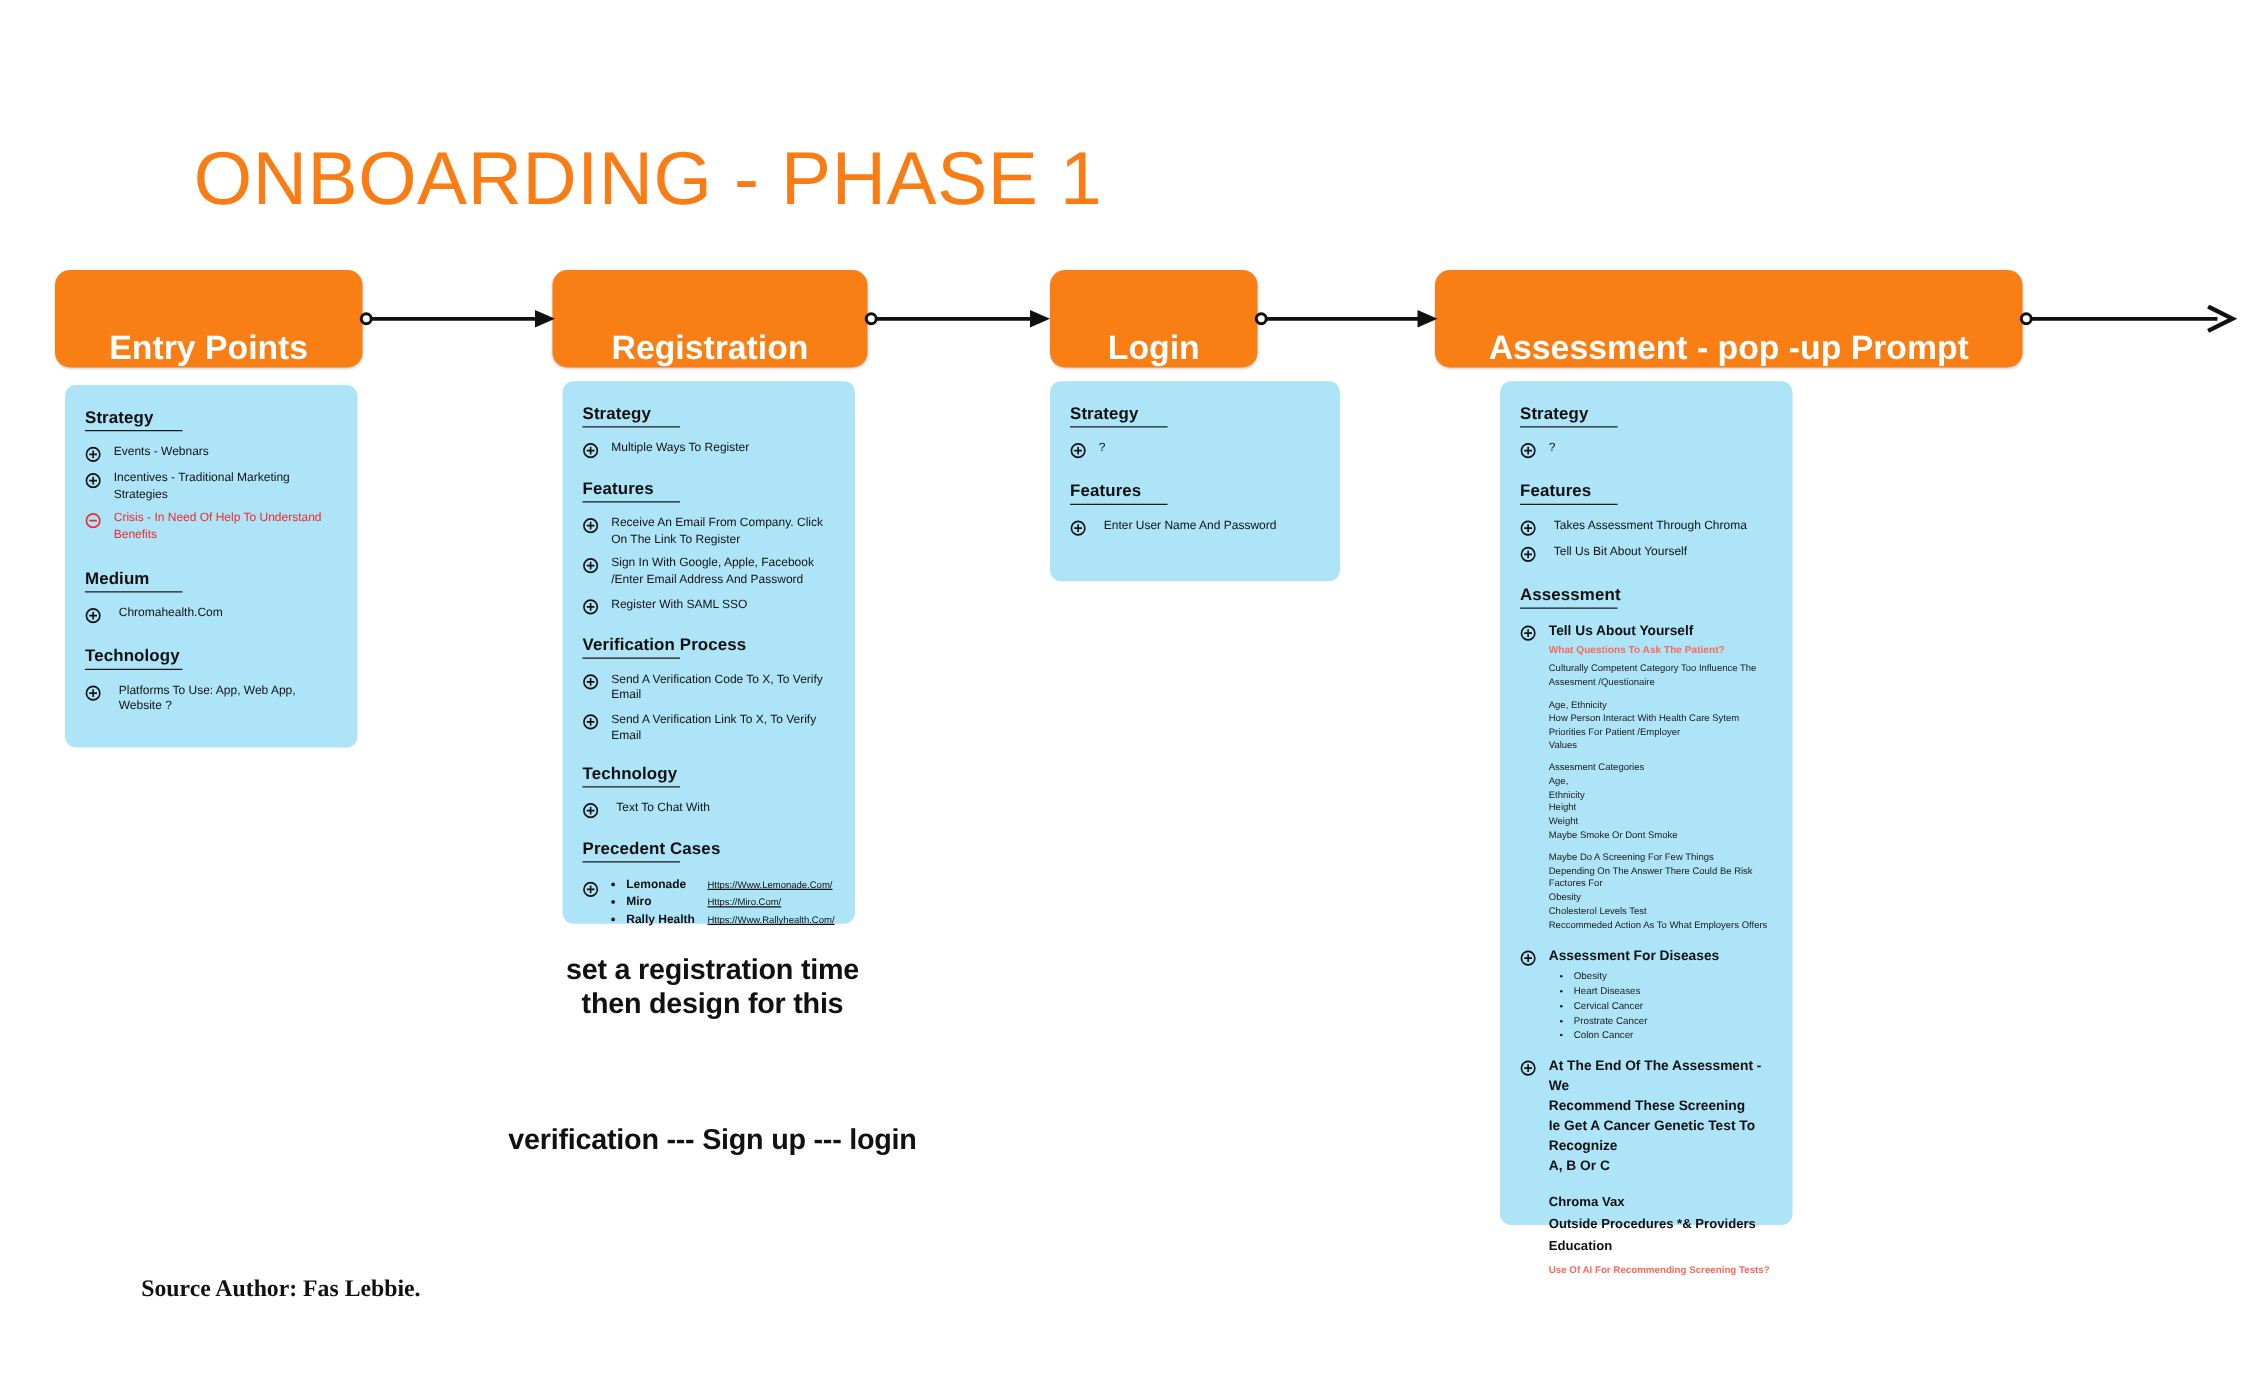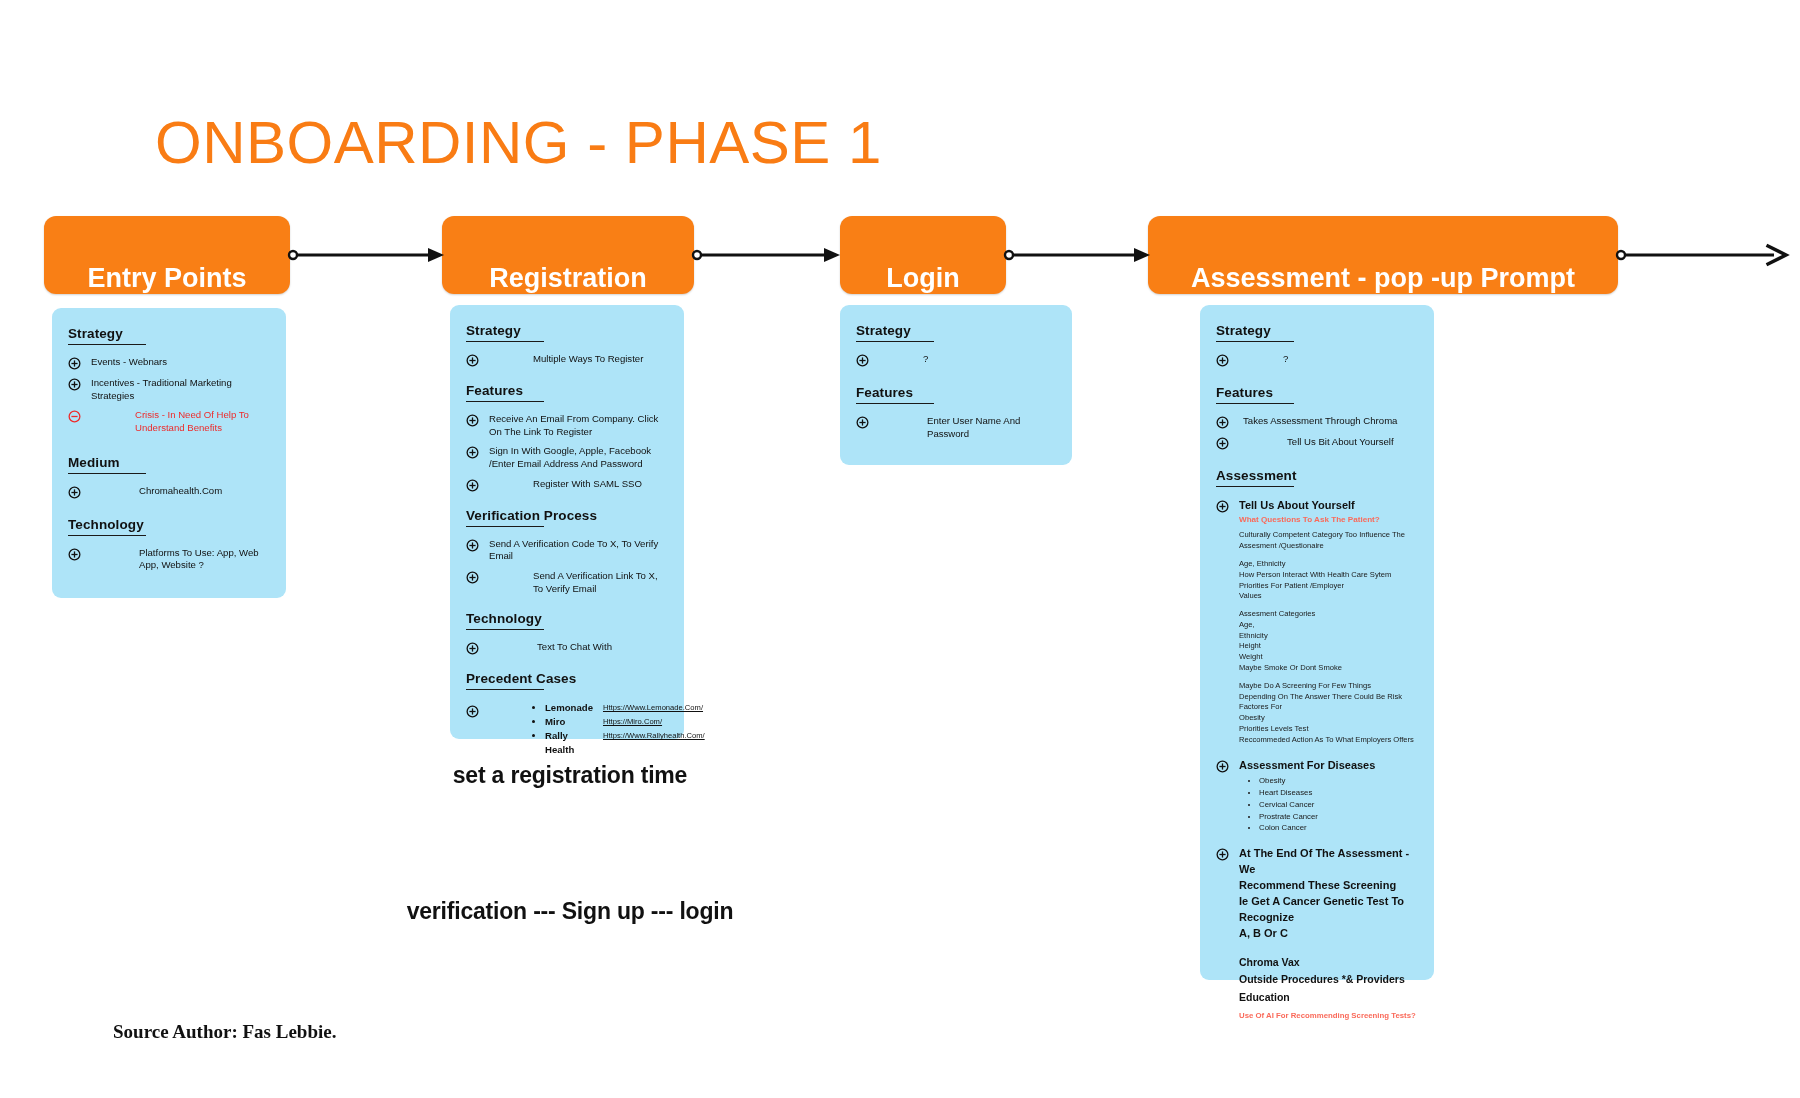--- a/index.html
+++ b/index.html
@@ -47,21 +47,21 @@
     font-size:13.5px;font-weight:700;color:#111;margin:0 0 3px 0;
     letter-spacing:.1px;
   }
   .sec-rule{
     height:0;border-top:1.6px solid #1a1a1a;width:78px;margin:0 0 11px 0;
   }
   .sec-block{margin-bottom:13px;}
   .sec-block:last-child{margin-bottom:0;}
 
   .bullet-row{display:flex;align-items:flex-start;margin:0 0 7px 0;}
-  .bullet-row:last-child{margin-bottom:0;gap:44px;}
+  .bullet-row:last-child{margin-bottom:0;}
   .plus-ico{flex:0 0 auto;width:13px;height:13px;margin-top:1px;margin-right:10px;}
   .plus-ico svg{display:block;}
   .bul-txt{font-size:9.6px;line-height:1.32;color:#111;font-weight:500;}
   .bul-txt.red{color:#ee2b2b;}
 
   
   .big-item{font-size:11px;font-weight:700;color:#111;line-height:1.45;}
   .q-red{font-size:8.1px;color:#fa6a5a;font-weight:600;margin:1px 0 5px 0;line-height:1.3;}
   .small-lines{font-size:7.6px;line-height:1.42;color:#1a1a1a;font-weight:500;}
   .sub-bullets{font-size:7.8px;line-height:1.5;color:#1a1a1a;font-weight:500;
@@ -444,21 +444,21 @@
               <div>Age,</div>
               <div>Ethnicity</div>
               <div>Height</div>
               <div>Weight</div>
               <div>Maybe Smoke Or Dont Smoke</div>
             </div>
             <div class="small-lines" style="margin-top:7px;">
               <div>Maybe Do A Screening For Few Things</div>
               <div>Depending On The Answer There Could Be Risk Factores  For</div>
               <div>Obesity</div>
-              <div>Priorities Levels Test</div>
+              <div>Cholesterol Levels Test</div>
               <div>Reccommeded Action As To What Employers Offers</div>
             </div>
           </div>
         </div>
 
         <div class="bullet-row" style="margin-bottom:12px;">
           <span class="plus-ico" style="margin-top:2px;">
             <svg width="13" height="13" viewBox="0 0 16 16">
                 <circle cx="8" cy="8" r="6.6" fill="none" stroke="#111" stroke-width="1.6"></circle>
                 <line x1="8" y1="4.2" x2="8" y2="11.8" stroke="#111" stroke-width="1.6"></line>
@@ -499,19 +499,20 @@
           <div>Education</div>
           <div class="tail-red">Use Of AI For Recommending Screening Tests?</div>
         </div>
 
       </div>
     </div>
   </div>
 
   <div class="note" id="note-reg-time">
     <span class="li">set a registration time</span>
+    <span class="li">then design for this</span>
   </div>
 
   <div class="note" id="note-flow">verification --- Sign up --- login</div>
 
   <div class="source">Source Author: Fas Lebbie.</div>
 
 </div>
 
 </body></html>

